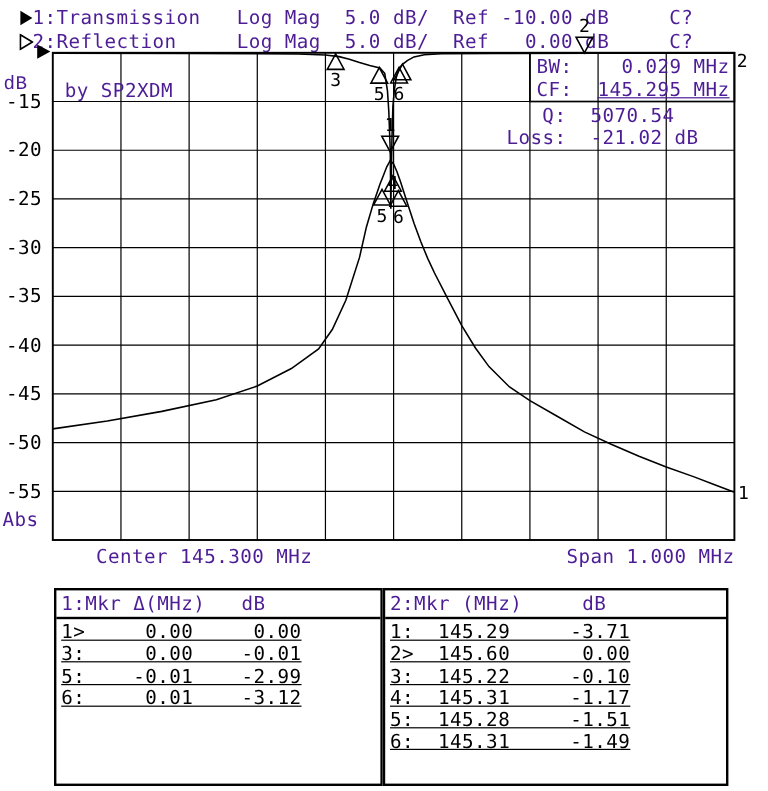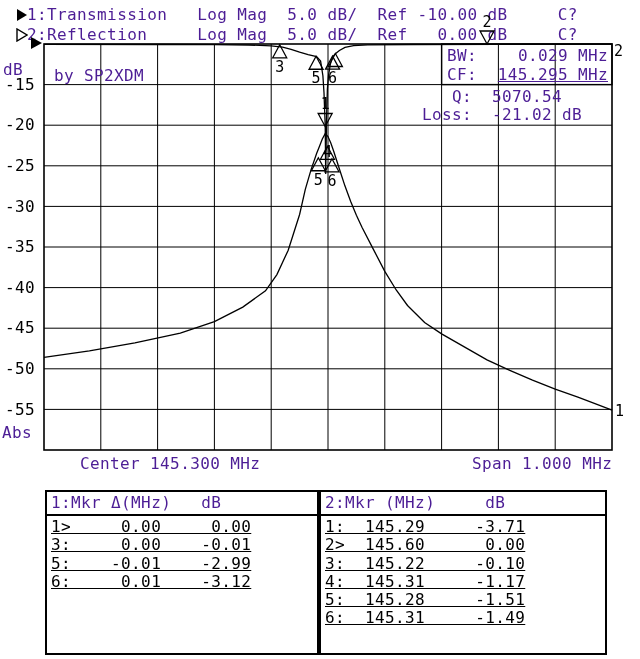--- a/index.html
+++ b/index.html
@@ -71,21 +71,21 @@
       <text x="279.7199999999955" y="71.812" text-anchor="middle" font-size="15" font-family="&quot;DejaVu Sans Mono&quot;,monospace">3</text>
       <polygon points="316.0719999999915,56.2612 309.0719999999915,69.2612 323.0719999999915,69.2612" fill="none" stroke="#000" stroke-width="1.3"></polygon>
       <text x="316.0719999999915" y="83.2612" text-anchor="middle" font-size="15" font-family="&quot;DejaVu Sans Mono&quot;,monospace">5</text>
       <polygon points="335.3839999999868,53.5004 328.3839999999868,66.5004 342.3839999999868,66.5004" fill="none" stroke="#000" stroke-width="1.3"></polygon>
       <polygon points="332.5439999999894,56.0988 325.5439999999894,69.0988 339.5439999999894,69.0988" fill="none" stroke="#000" stroke-width="1.3"></polygon>
       <text x="332.5439999999894" y="83.0988" text-anchor="middle" font-size="15" font-family="&quot;DejaVu Sans Mono&quot;,monospace">6</text>
       <polygon points="480.04000000000065,31 494.04000000000065,31 487.04000000000065,44" fill="none" stroke="#000" stroke-width="1.3"></polygon>
       <text x="487.04000000000065" y="27" text-anchor="middle" font-size="15" font-family="&quot;DejaVu Sans Mono&quot;,monospace">2</text>
     </svg>
 
-  <div class="t" style="left:3px;top:60px;">dB</div>
+  <div class="t" style="left:3px;top:60px;font-family:Liberation Mono, monospace;">dB</div>
   <div class="tick" style="left:0;top:77px;">-15</div>
   <div class="tick" style="left:0;top:117px;">-20</div>
   <div class="tick" style="left:0;top:158px;">-25</div>
   <div class="tick" style="left:0;top:199px;">-30</div>
   <div class="tick" style="left:0;top:239px;">-35</div>
   <div class="tick" style="left:0;top:280px;">-40</div>
   <div class="tick" style="left:0;top:320px;">-45</div>
   <div class="tick" style="left:0;top:361px;">-50</div>
   <div class="tick" style="left:0;top:402px;">-55</div>
   <div class="t" style="left:2px;top:423px;">Abs</div>

